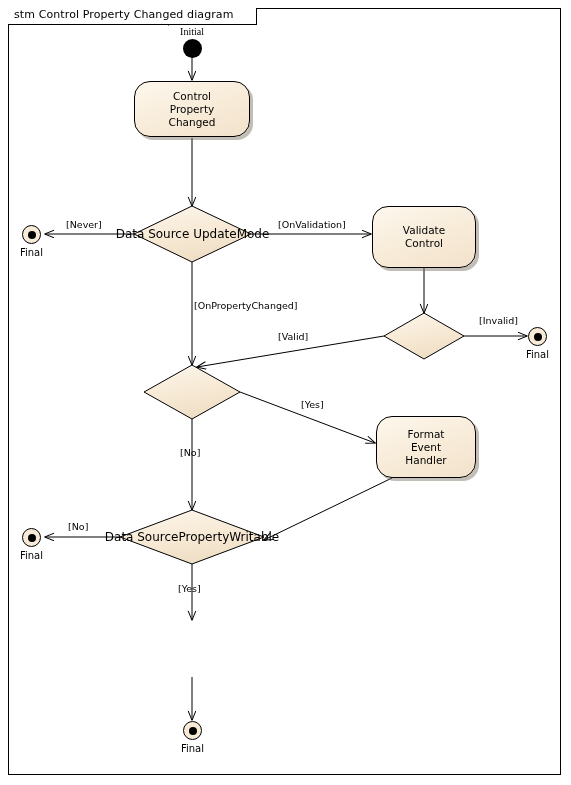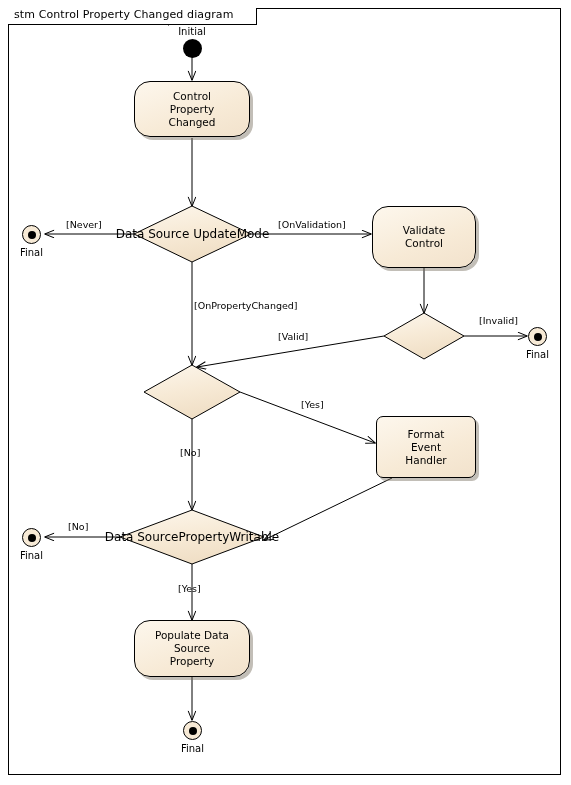--- a/index.html
+++ b/index.html
@@ -191,53 +191,50 @@
       <polygon points="192,365 240,392 192,419 144,392" fill="url(#dgrad)"></polygon>
 
       <polygon points="192,510 264,537 192,564 120,537" fill="url(#dgrad)"></polygon>
     </g>
   </svg>
 
   <div class="frame-tab">
     <span>stm Control Property Changed diagram</span>
   </div>
 
-  <div class="initial-caption" style="left:162px; top:26px; width:60px;">Initial</div>
+  <div class="initial-caption" style="left:162px; top:26px; width:60px;font-family:Liberation Serif, serif;">Initial</div>
   <div class="initial-node" style="left:183px; top:39px;"></div>
 
   <div class="node activity" style="left:134px; top:81px; width:116px; height:56px;">
     <span>Control Property Changed</span>
   </div>
 
   <div class="decision-label" style="left:134px; top:206px; width:117px; height:56px;">Data Source UpdateMode</div>
 
   <div class="final-node" style="left:22px; top:225px;"></div>
   <div class="final-caption" style="left:5px; top:247px; width:53px;">Final</div>
 
   <div class="node activity" style="left:372px; top:206px; width:104px; height:62px;">
     <span>Validate Control</span>
   </div>
 
 
   <div class="final-node" style="left:528px; top:327px;"></div>
   <div class="final-caption" style="left:511px; top:349px; width:53px;">Final</div>
 
 
-  <div class="node activity" style="left:376px; top:416px; width:100px; height:62px;border-radius:7px;">
+  <div class="node activity" style="left:376px; top:416px; width:100px; height:62px;">
     <span>Format Event Handler</span>
   </div>
 
   <div class="decision-label" style="left:120px; top:510px; width:144px; height:54px;">Data SourcePropertyWritable</div>
 
   <div class="final-node" style="left:22px; top:528px;"></div>
   <div class="final-caption" style="left:5px; top:550px; width:53px;">Final</div>
 
-  <div class="node activity" style="left:134px; top:620px; width:116px; height:57px;">
-    <span>Populate Data Source Property</span>
-  </div>
 
   <div class="final-node" style="left:183px; top:721px;"></div>
   <div class="final-caption" style="left:166px; top:743px; width:53px;">Final</div>
 
   <div class="edge-label" style="left:66px; top:219px;">[Never]</div>
 
   <div class="edge-label" style="left:278px; top:219px;">[OnValidation]</div>
 
   <div class="edge-label" style="left:146px; top:300px;margin-left:48px;">[OnPropertyChanged]</div>
 

